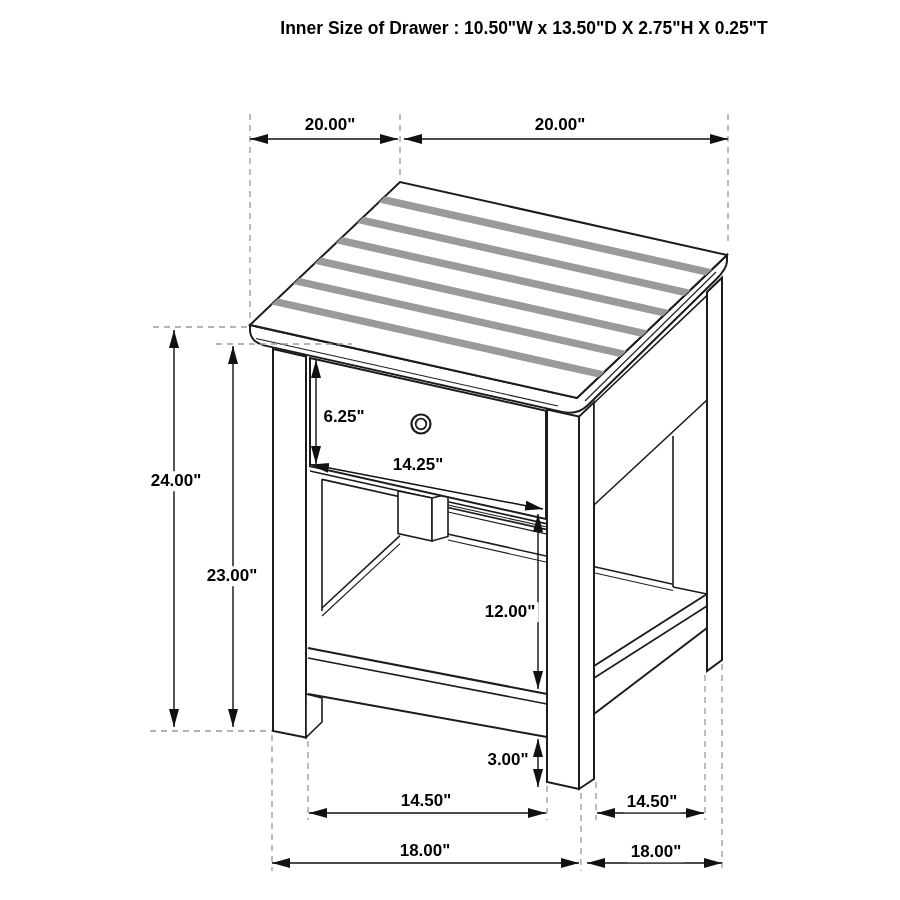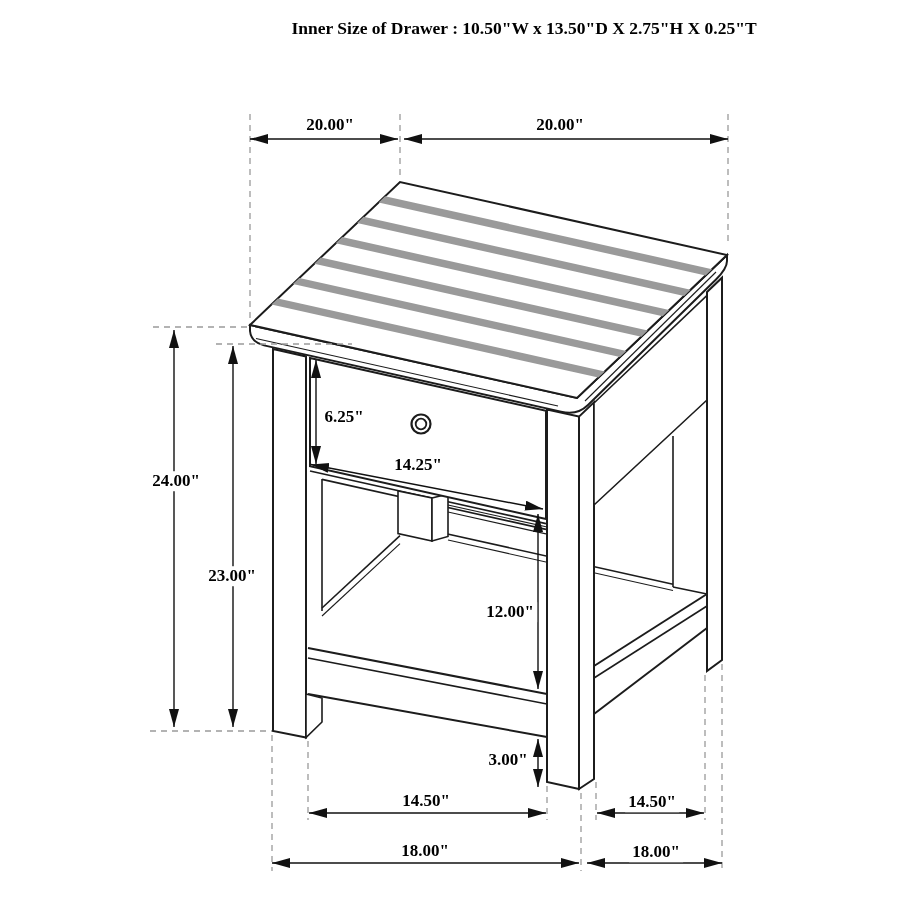--- a/index.html
+++ b/index.html
@@ -2,21 +2,21 @@
 <html style="--line: #1c1c1c; --dimension: #111111; --extension: #9a9a9a; --slat: #9a9a9a; --background: #ffffff;"><head>
 <meta charset="utf-8">
 <style>
   :root{
     --line:#1c1c1c; --dimension:#111111; --extension:#9a9a9a;
     --slat:#9a9a9a; --background:#ffffff;
   }
   html,body{margin:0;padding:0;background:#fff;}
   .stage{
     position:relative;width:900px;height:900px;background:var(--background);
-    font-family:Liberation Serif, serif;overflow:hidden;
+    font-family:Liberation Sans, sans-serif;overflow:hidden;
   }
   svg{position:absolute;left:0;top:0;}
   .ln{stroke:var(--line);fill:none;}
   .fw{fill:var(--background);stroke:var(--line);}
   .slat{fill:var(--slat);stroke:none;}
   .dim{stroke:var(--dimension);fill:none;stroke-width:1.4;}
   .ext{stroke:var(--extension);fill:none;stroke-width:1.3;stroke-dasharray:6 5;}
   .w2{stroke-width:2;} .w16{stroke-width:1.6;} .w12{stroke-width:1.1;}
   .lbl{
     position:absolute;transform:translate(-50%,-50%);

